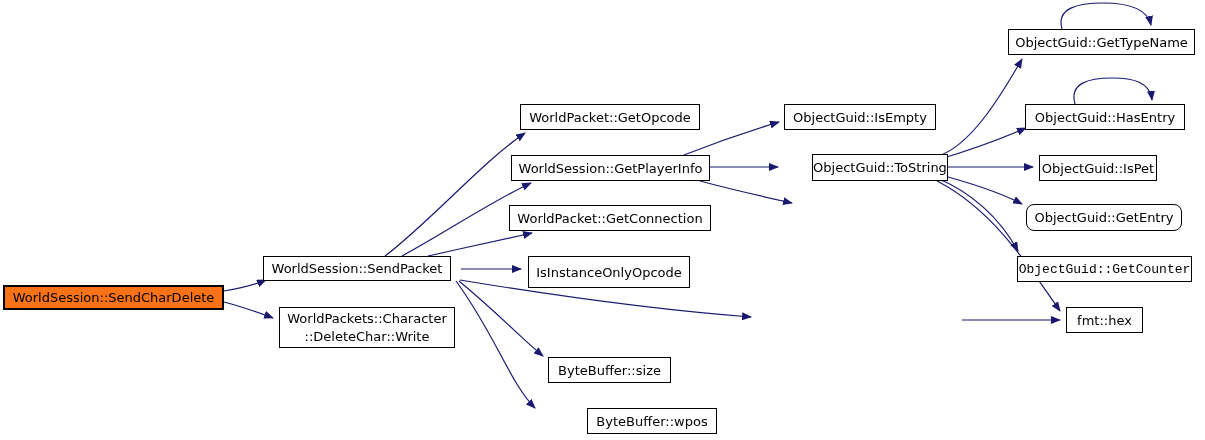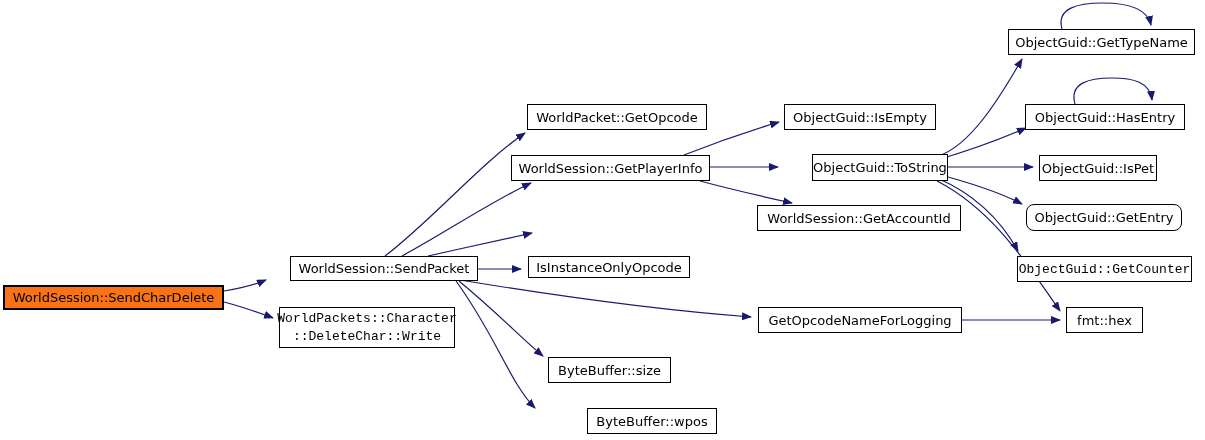--- a/index.html
+++ b/index.html
@@ -32,21 +32,20 @@
   }
   .node.root {
     background: #f97316;
     border-width: 2px;
     cursor: default;
   }
   .node.multiline .lbl {
     white-space: pre-line;
     text-align: center;
     line-height: 1.35;
-    font-family: Liberation Mono, monospace;
   }
 </style>
 </head>
 <body>
 
 <div id="canvas">
 
   <svg id="edge-layer" viewBox="0 0 1205 440" xmlns="http://www.w3.org/2000/svg">
     <defs>
       <marker id="arrow" viewBox="0 0 10 8" refX="9" refY="4" markerWidth="10" markerHeight="8" orient="auto" markerUnits="userSpaceOnUse">
@@ -75,65 +74,62 @@
       <path d="M 962,320 L 1060,320" marker-end="url(#arrow)"></path>
       <path d="M 1062,29 C 1056,8 1078,3 1103,3 C 1126,3 1147,7 1151,25" marker-end="url(#arrow)"></path>
       <path d="M 1075,104 C 1069,83 1089,78 1112,78 C 1133,78 1150,82 1152,100" marker-end="url(#arrow)"></path>
     </g>
   </svg>
 
   <div class="node root" style="left:3px; top:285px; width:221px; height:25px;">
     <span class="lbl">WorldSession::SendCharDelete</span>
   </div>
 
-  <div class="node" style="left:290px; top:256px; width:188px; height:25px;">
+  <div class="node" style="left:263px; top:256px; width:188px; height:25px;">
     <span class="lbl">WorldSession::SendPacket</span>
   </div>
 
   <div class="node multiline" style="left:279px; top:307px; width:176px; height:41px;">
     <span class="lbl">WorldPackets::Character
 ::DeleteChar::Write</span>
   </div>
 
-  <div class="node" style="left:520px; top:104px; width:180px; height:26px;margin-left:7px;">
+  <div class="node" style="left:520px; top:104px; width:180px; height:26px;">
     <span class="lbl">WorldPacket::GetOpcode</span>
   </div>
 
   <div class="node" style="left:511px; top:155px; width:199px; height:26px;align-items:center;">
     <span class="lbl">WorldSession::GetPlayerInfo</span>
   </div>
 
+  <div class="node" style="left:509px; top:205px; width:202px; height:26px;">
+    <span class="lbl">WorldPacket::GetConnection</span>
+  </div>
 
-  <div class="node" style="left:528px; top:256px; width:162px; height:22px;">
+  <div class="node" style="left:528px; top:256px; width:162px; height:32px;">
     <span class="lbl">IsInstanceOnlyOpcode</span>
   </div>
 
-  <div class="node" style="left:758px; top:307px; width:204px; height:26px;">
-    <span class="lbl">GetOpcodeNameForLogging</span>
-  </div>
 
   <div class="node" style="left:548px; top:357px; width:123px; height:26px;">
     <span class="lbl">ByteBuffer::size</span>
   </div>
 
   <div class="node" style="left:545px; top:408px; width:130px; height:26px;margin-left:42px;">
     <span class="lbl">ByteBuffer::wpos</span>
   </div>
 
   <div class="node" style="left:784px; top:104px; width:152px; height:26px;">
     <span class="lbl">ObjectGuid::IsEmpty</span>
   </div>
 
   <div class="node" style="left:812px; top:154px; width:136px; height:27px;">
     <span class="lbl">ObjectGuid::ToString</span>
   </div>
 
-  <div class="node" style="left:757px; top:205px; width:204px; height:26px;">
-    <span class="lbl">WorldSession::GetAccountId</span>
-  </div>
 
   <div class="node" style="left:1008px; top:29px; width:187px; height:26px;">
     <span class="lbl">ObjectGuid::GetTypeName</span>
   </div>
 
   <div class="node" style="left:1025px; top:104px; width:160px; height:26px;">
     <span class="lbl">ObjectGuid::HasEntry</span>
   </div>
 
   <div class="node" style="left:1039px; top:155px; width:118px; height:26px;">

